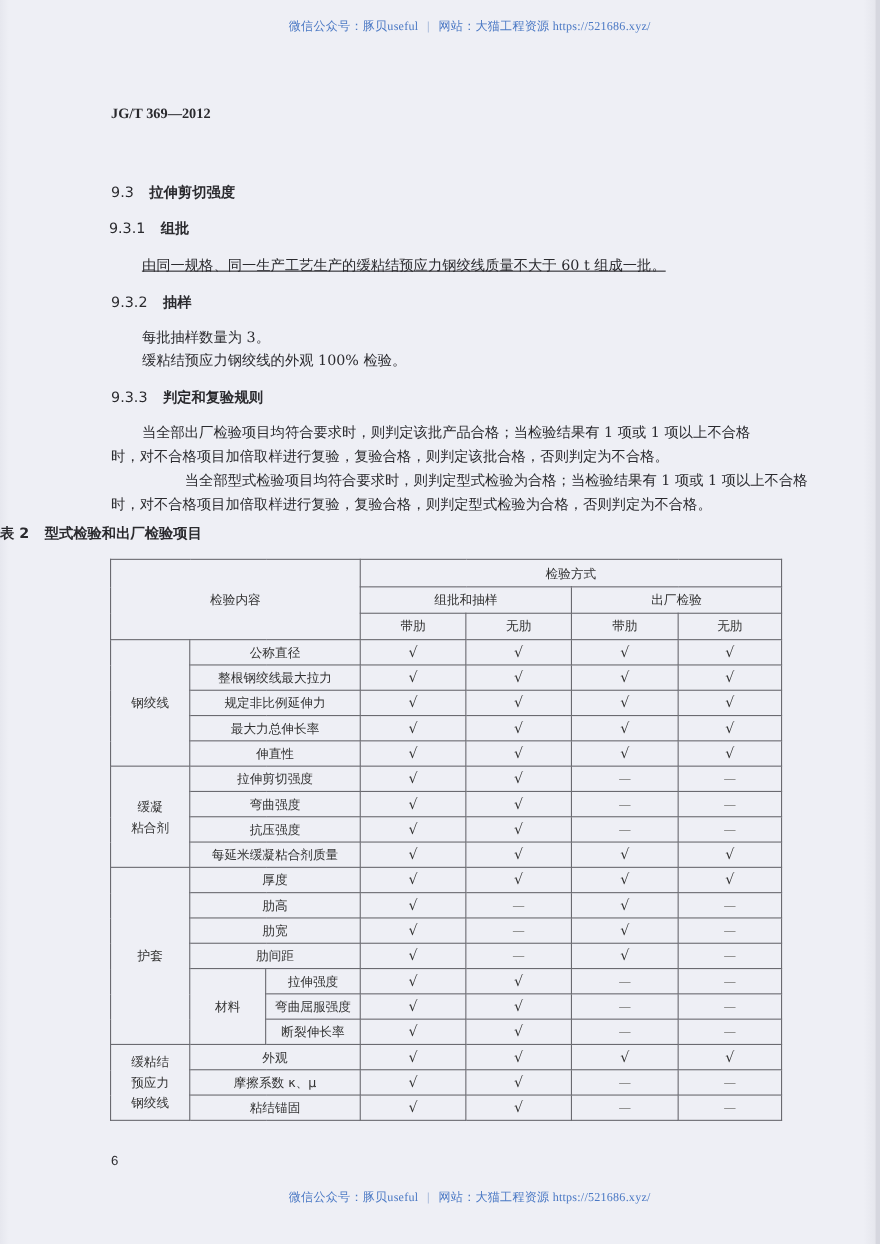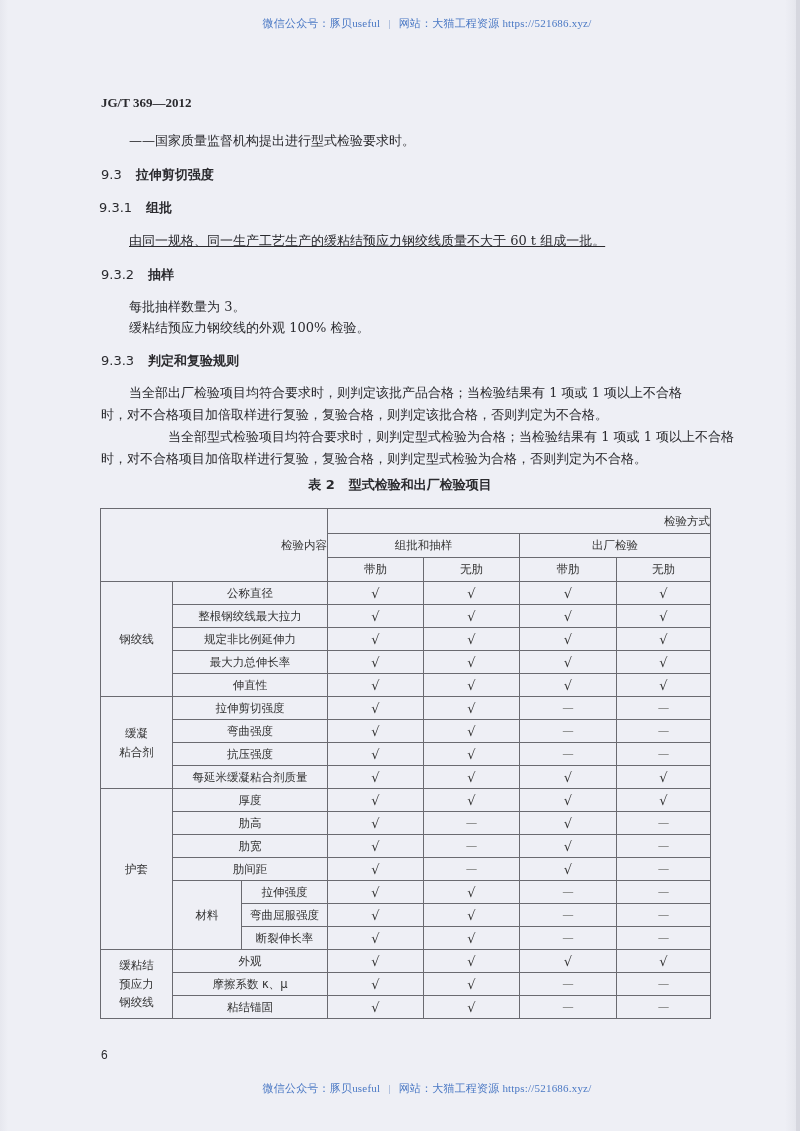--- a/index.html
+++ b/index.html
@@ -29,35 +29,35 @@
   .std-code {
     position:absolute; left:101px; top:95px; font-size:13px; font-weight:bold;
     font-family:"Liberation Serif", serif;
   }
   .line { position:absolute; font-size:13px; white-space:nowrap; }
   .heading { font-family:"DejaVu Sans", sans-serif; font-size:13px; }
   .heading .num { margin-right:14px; }
   .heading .ttl { font-weight:bold; }
   .para { font-size:13px; }
   .table-title {
-    position:absolute; left:0; width:800px; top:476px; text-align:center;
+    position:absolute; left:0; width:800px; top:476px; 
     font-size:13px; font-weight:bold; font-family:"DejaVu Sans", sans-serif;
   }
   .table-title .num { margin-right:14px; }
 
   table.insp {
     position:absolute; left:100px; top:508px;
     border-collapse:collapse; font-size:11.5px;
     font-family:"DejaVu Sans", sans-serif; color:#333;
   }
   table.insp td {
     border:1px solid #6a6a70; text-align:center; vertical-align:middle;
     padding:0; height:22px;
   }
-  table.insp tr.r-head1 td { height:24px;text-align:right; }
+  table.insp tr.r-head1 td { height:24px; }
   table.insp tr.r-head2 td { height:23px; }
   table.insp tr.r-head3 td { height:23px; }
   table.insp { border:1.6px solid #444; }
   .mark-check { color:#333; font-size:13px; }
   .mark-dash { color:#888; }
   .grp { line-height:1.6; }
   .page-num {
     position:absolute; left:101px; top:1048px; font-size:12px;
     font-family:"Liberation Sans", sans-serif;
   }
@@ -67,21 +67,20 @@
 
 <div class="page">
   <div class="page-edge"></div>
 
   <div class="watermark wm-top">
     <span>微信公众号：豚贝useful</span><span class="wm-sep">|</span><span>网站：大猫工程资源 https://521686.xyz/</span>
   </div>
 
   <div class="std-code">JG/T 369—2012</div>
 
-  <div class="line para" style="left:129px;top:132px;">——国家质量监督机构提出进行型式检验要求时。</div>
 
   <div class="line heading" style="left:101px;top:166px;">
     <span class="num">9.3</span><span class="ttl">拉伸剪切强度</span>
   </div>
 
   <div class="line heading" style="left:99px;top:199px;">
     <span class="num">9.3.1</span><span class="ttl">组批</span>
   </div>
   <div class="line para" style="left:129px;top:232px;text-decoration:underline;">由同一规格、同一生产工艺生产的缓粘结预应力钢绞线质量不大于 60 t 组成一批。</div>
 

